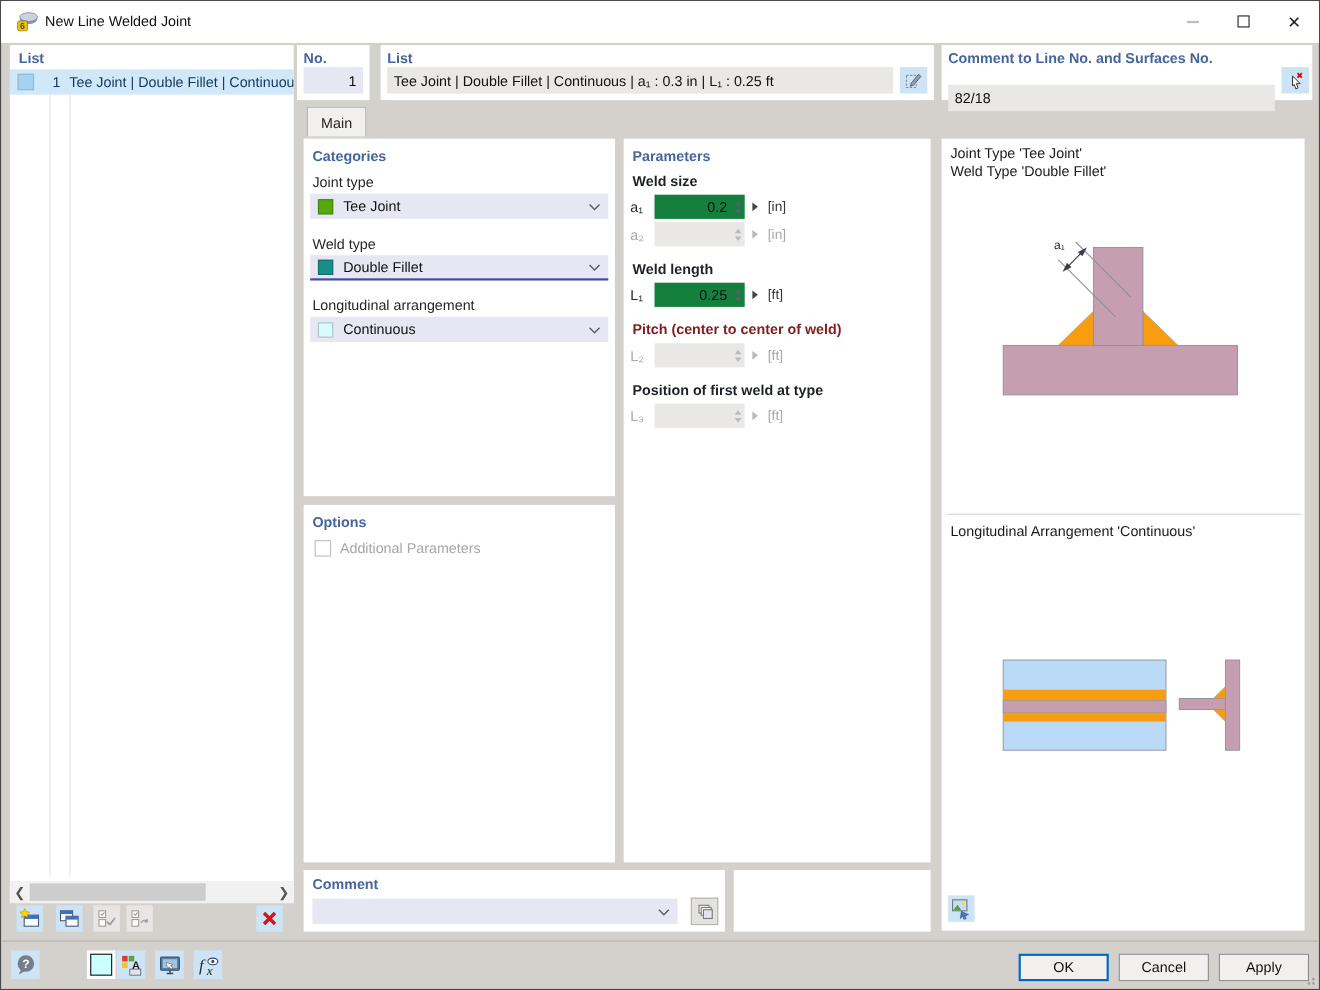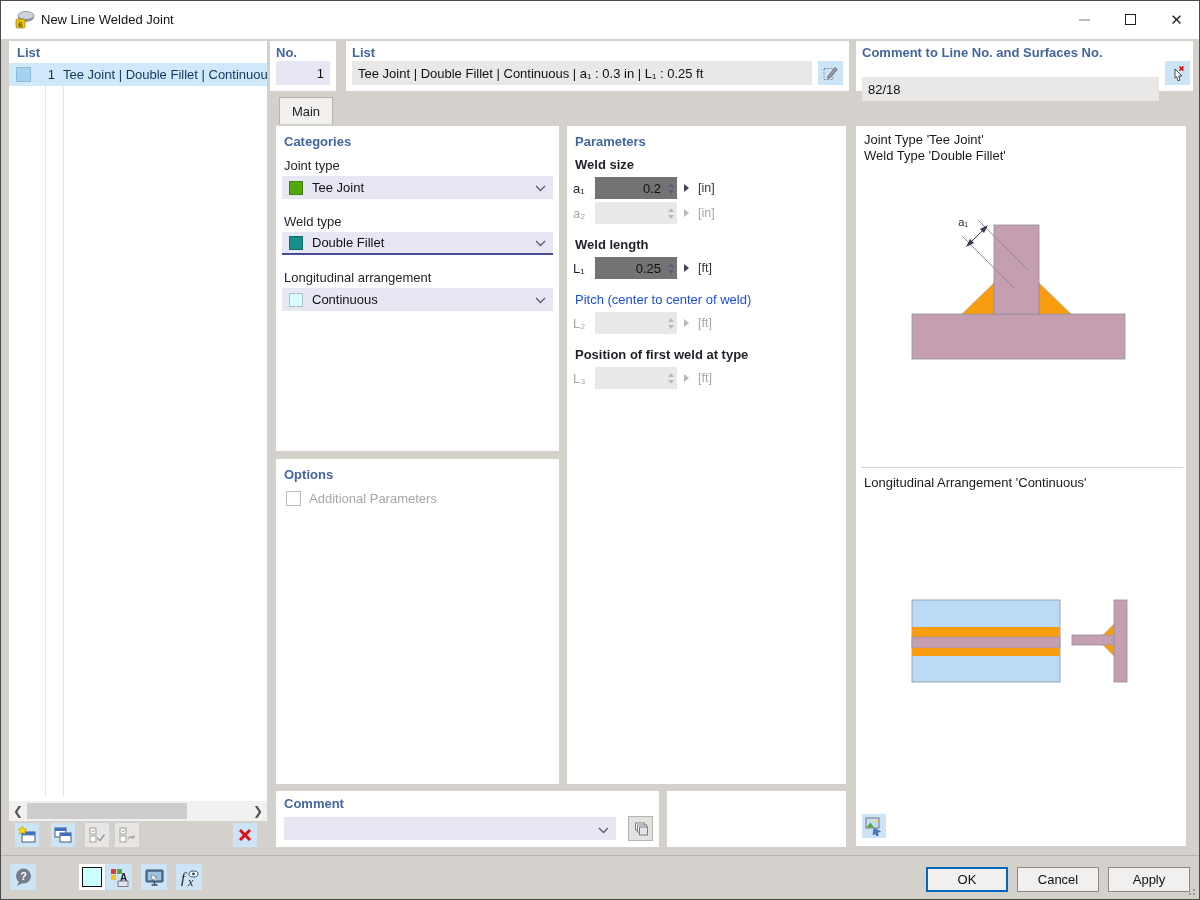--- a/index.html
+++ b/index.html
@@ -55,21 +55,21 @@
     font-size:13px;color:#222;}
   
   .dd{position:absolute;left:6px;width:271px;height:23px;background:#e7e6f3;display:flex;align-items:center;
     padding:0 7px;font-size:13px;color:#111;}
   .dd.focused{border-bottom:2px solid #4a4a9e;}
   .dd-swatch{width:14px;height:14px;margin-right:9px;border:1px solid rgba(0,0,0,.22);flex:none;}
   .dd .chev{margin-left:auto;}
   
   .param-row{position:absolute;left:6px;height:22px;display:flex;align-items:center;width:260px;}
   .p-sym{width:22px;font-size:13px;color:#23262b;}
-  .sfield{width:82px;height:22px;background:#737373;display:flex;align-items:center;padding-left:4px;}
+  .sfield{width:82px;height:22px;background:#15803d;display:flex;align-items:center;padding-left:4px;}
   .s-val{flex:1;text-align:right;font-size:13px;color:#111;padding-right:3px;}
   .spin{width:13px;height:100%;display:flex;flex-direction:column;align-items:center;justify-content:center;gap:3px;}
   .tri-up{width:0;height:0;border-left:3.5px solid transparent;border-right:3.5px solid transparent;border-bottom:4px solid #5c5c78;}
   .tri-dn{width:0;height:0;border-left:3.5px solid transparent;border-right:3.5px solid transparent;border-top:4px solid #5c5c78;}
   .tri-r{width:0;height:0;border-top:4px solid transparent;border-bottom:4px solid transparent;border-left:5px solid #44444e;margin-left:7px;}
   .p-unit{font-size:12.5px;color:#33363b;margin-left:9px;}
   .param-row.dis .sfield{background:#e9e8e7;}
   .param-row.dis .p-sym{color:#a8a8a8;}
   .param-row.dis .p-unit{color:#a8a8a8;}
   .param-row.dis .tri-up{border-bottom-color:#b9b9be;}
@@ -290,21 +290,21 @@
         <span class="s-val">0.25</span>
         <span class="spin">
             <i class="tri-up"></i>
             <i class="tri-dn"></i>
           </span>
       </span>
       <i class="tri-r"></i>
       <span class="p-unit">[ft]</span>
     </div>
 
-    <span class="f-lbl" style="left:8px;top:166px;font-weight:400;color:#1d4ed8">Pitch (center to center of weld)</span>
+    <span class="f-lbl" style="left:8px;top:166px;font-weight:700;color:#7f1d1d">Pitch (center to center of weld)</span>
     <div class="param-row dis" style="top:186px">
       <span class="p-sym">L₂</span>
       <span class="sfield">
         <span class="s-val"></span>
         <span class="spin">
             <i class="tri-up"></i>
             <i class="tri-dn"></i>
           </span>
       </span>
       <i class="tri-r"></i>

